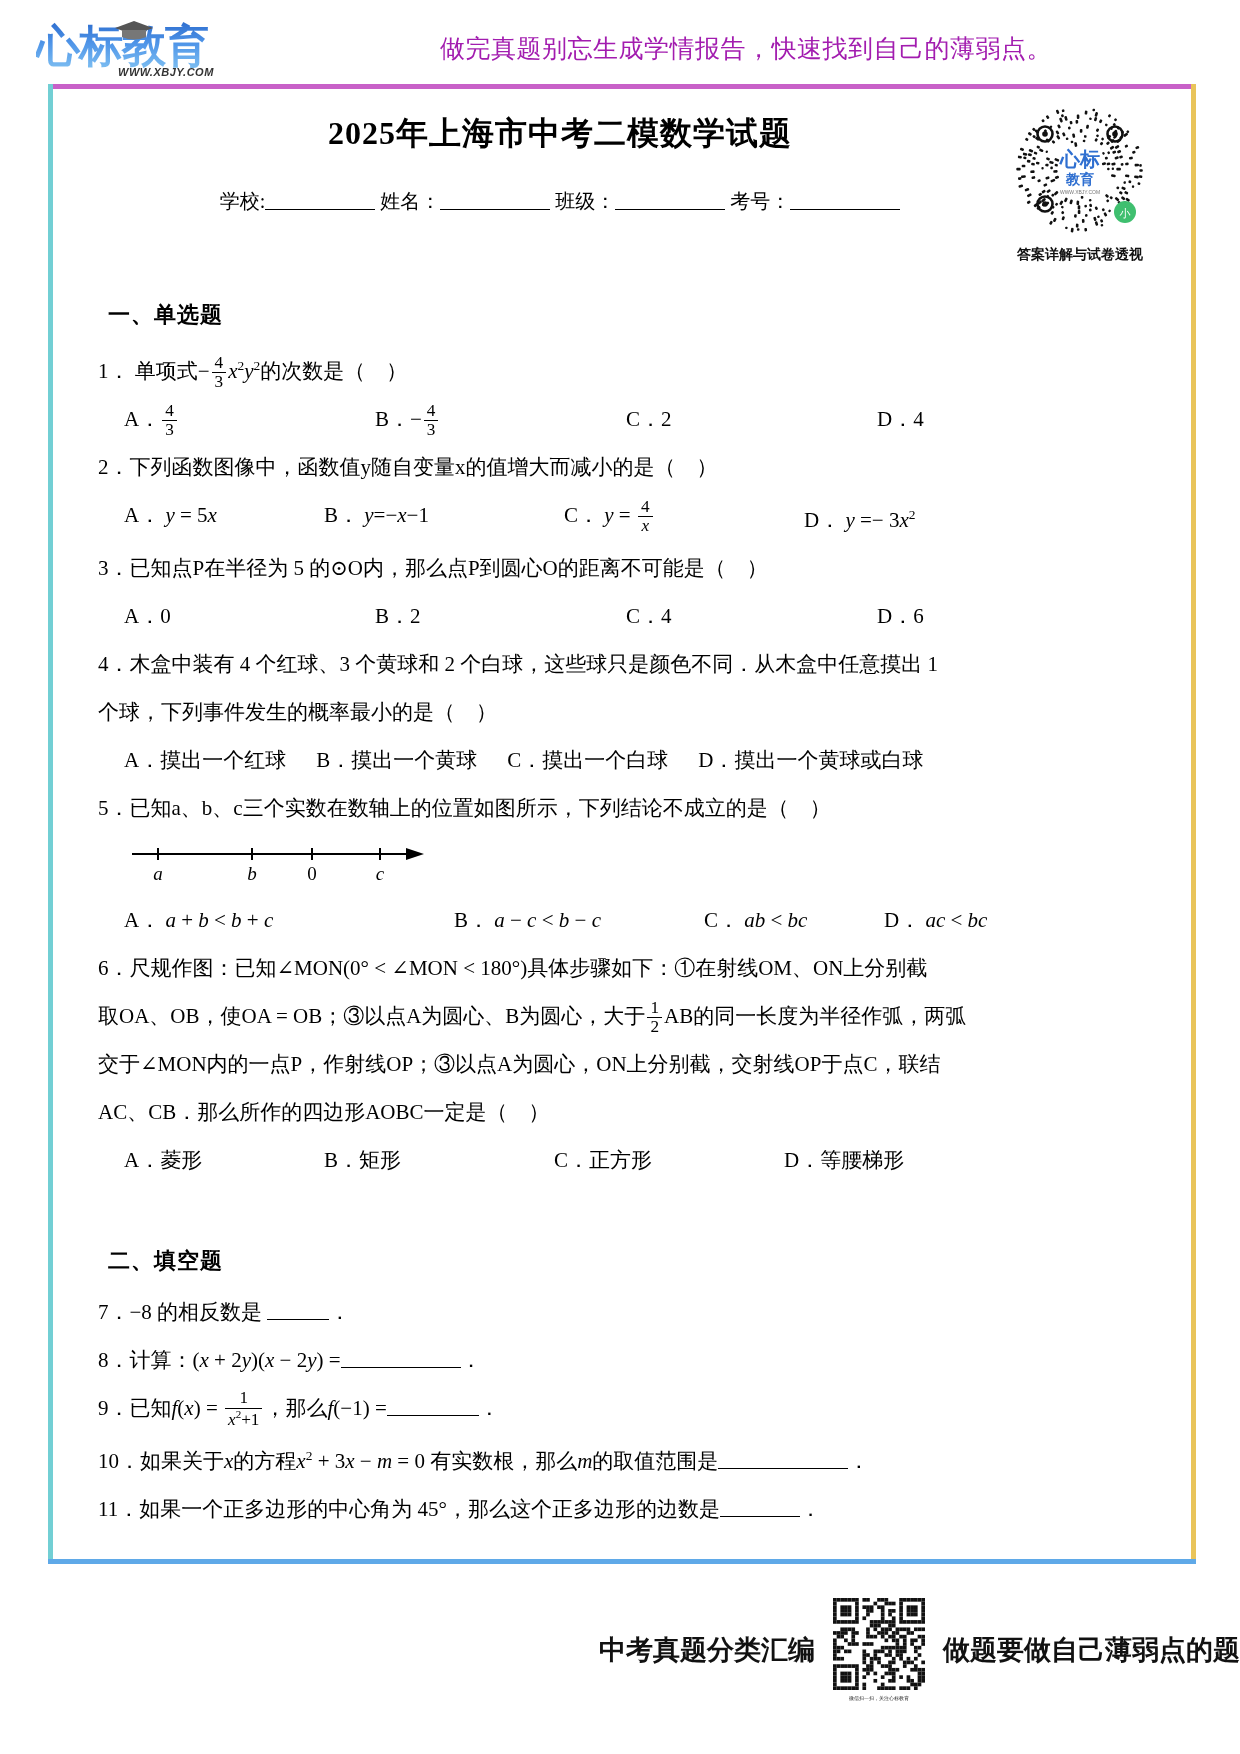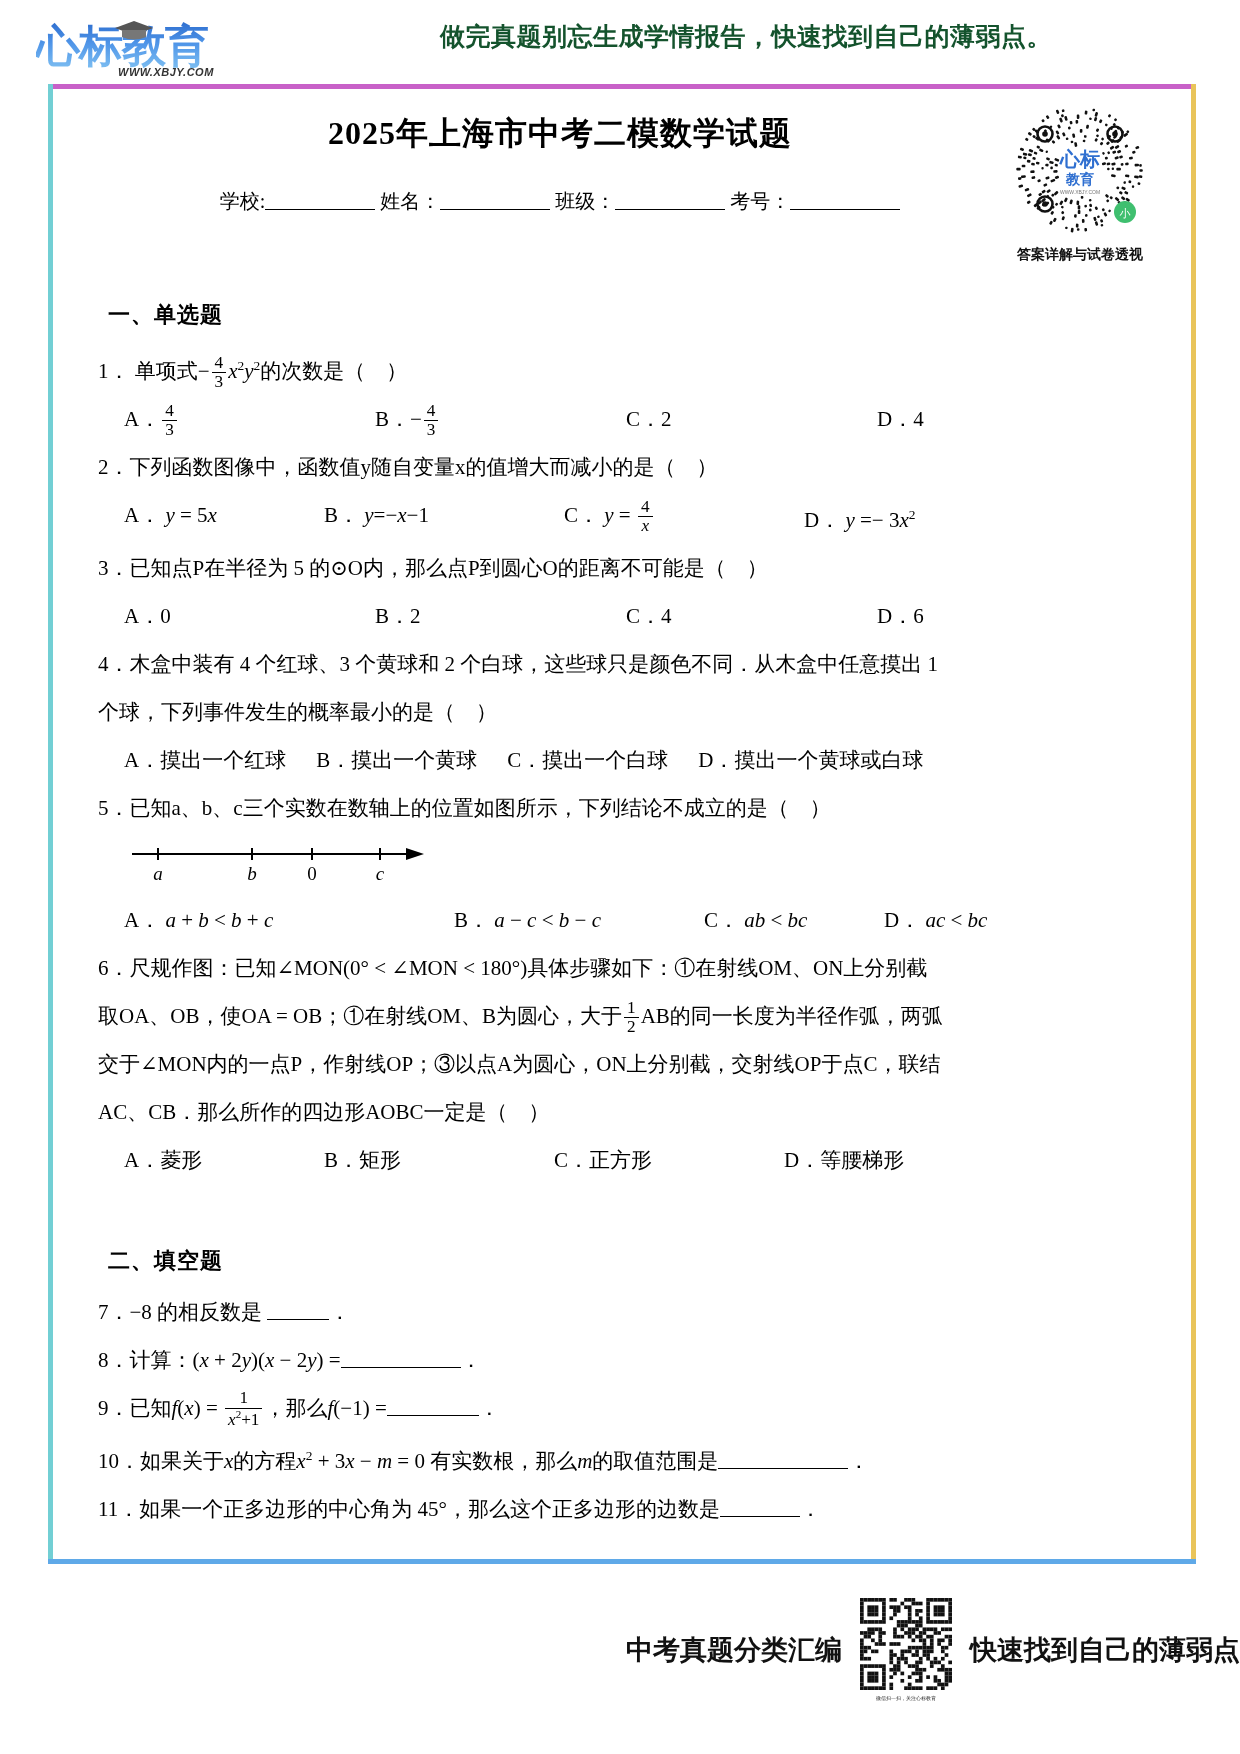--- a/index.html
+++ b/index.html
@@ -29,23 +29,23 @@
   }
   .logo-url {
     font-family: "Liberation Sans", sans-serif;
     font-size: 11px; font-weight: bold; font-style: italic; color: #333;
     position: absolute; left: 82px; top: 44px; letter-spacing: 0.5px;
   }
   .logo-cap {
     position: absolute; left: 78px; top: -2px; width: 40px; height: 22px;
   }
   .banner-slogan {
-    position: absolute; left: 440px; top: 20px;
+    position: absolute; left: 440px; top: 32px;
     font-family: "Liberation Sans", sans-serif;
-    font-size: 25px; font-weight: 700; color: #14532d; letter-spacing: 0.5px;
+    font-size: 25px; font-weight: 400; color: #a21caf; letter-spacing: 0.5px;
     white-space: nowrap;
   }
 
   
   .frame-top    { position:absolute; left:48px;  top:84px;   width:1148px; height:5px; background:#c861c8; }
   .frame-left   { position:absolute; left:48px;  top:84px;   width:5px;  height:1480px; background:#72cfd4; }
   .frame-right  { position:absolute; left:1191px;top:84px;   width:5px;  height:1480px; background:#e9c45a; }
   .frame-bottom { position:absolute; left:48px;  top:1559px; width:1148px; height:5px; background:#5fa9e8; }
 
   
@@ -416,21 +416,21 @@
         <span style="width:330px"><span>A．</span> <i class="v">a</i> + <i class="v">b</i> &lt; <i class="v">b</i> + <i class="v">c</i></span>
         <span style="width:250px"><span>B．</span> <i class="v">a</i> − <i class="v">c</i> &lt; <i class="v">b</i> − <i class="v">c</i></span>
         <span style="width:180px"><span>C．</span> <i class="v">ab</i> &lt; <i class="v">bc</i></span>
         <span><span>D．</span> <i class="v">ac</i> &lt; <i class="v">bc</i></span>
       </div>
 
       <div class="q">
         <span>6．</span><span>尺规作图：已知∠MON(0° &lt; ∠MON &lt; 180°)具体步骤如下：①在射线OM、ON上分别截</span>
       </div>
       <div class="q">
-        <span>取OA、OB，使OA = OB；①在射线OM、B为圆心，大于</span><span class="frac"><span class="num">1</span><span class="den">2</span></span><span>AB的同一长度为半径作弧，两弧</span>
+        <span>取OA、OB，使OA = OB；③以点A为圆心、B为圆心，大于</span><span class="frac"><span class="num">1</span><span class="den">2</span></span><span>AB的同一长度为半径作弧，两弧</span>
       </div>
       <div class="q">
         <span>交于∠MON内的一点P，作射线OP；③以点A为圆心，ON上分别截，交射线OP于点C，联结</span>
       </div>
       <div class="q">
         <span>AC、CB．那么所作的四边形AOBC一定是（　）</span>
       </div>
       <div class="opts">
         <span style="width:200px"><span>A．</span><span>菱形</span></span>
         <span style="width:230px"><span>B．</span><span>矩形</span></span>
@@ -777,17 +777,17 @@
               <rect x="3.68" y="88.32" width="3.68" height="3.68"></rect>
               <rect x="7.36" y="88.32" width="3.68" height="3.68"></rect>
               <rect x="11.04" y="88.32" width="3.68" height="3.68"></rect>
               <rect x="14.72" y="88.32" width="3.68" height="3.68"></rect>
               <rect x="18.40" y="88.32" width="3.68" height="3.68"></rect>
               <rect x="22.08" y="88.32" width="3.68" height="3.68"></rect>
             </g>
         </svg>
         <div class="footer-qr-cap">微信扫一扫，关注心标教育</div>
       </div>
-      <span class="footer-txt">快速找到自己的薄弱点</span>
+      <span class="footer-txt">做题要做自己薄弱点的题</span>
     </div>
   </div>
 
 </div>
 
 </body></html>

